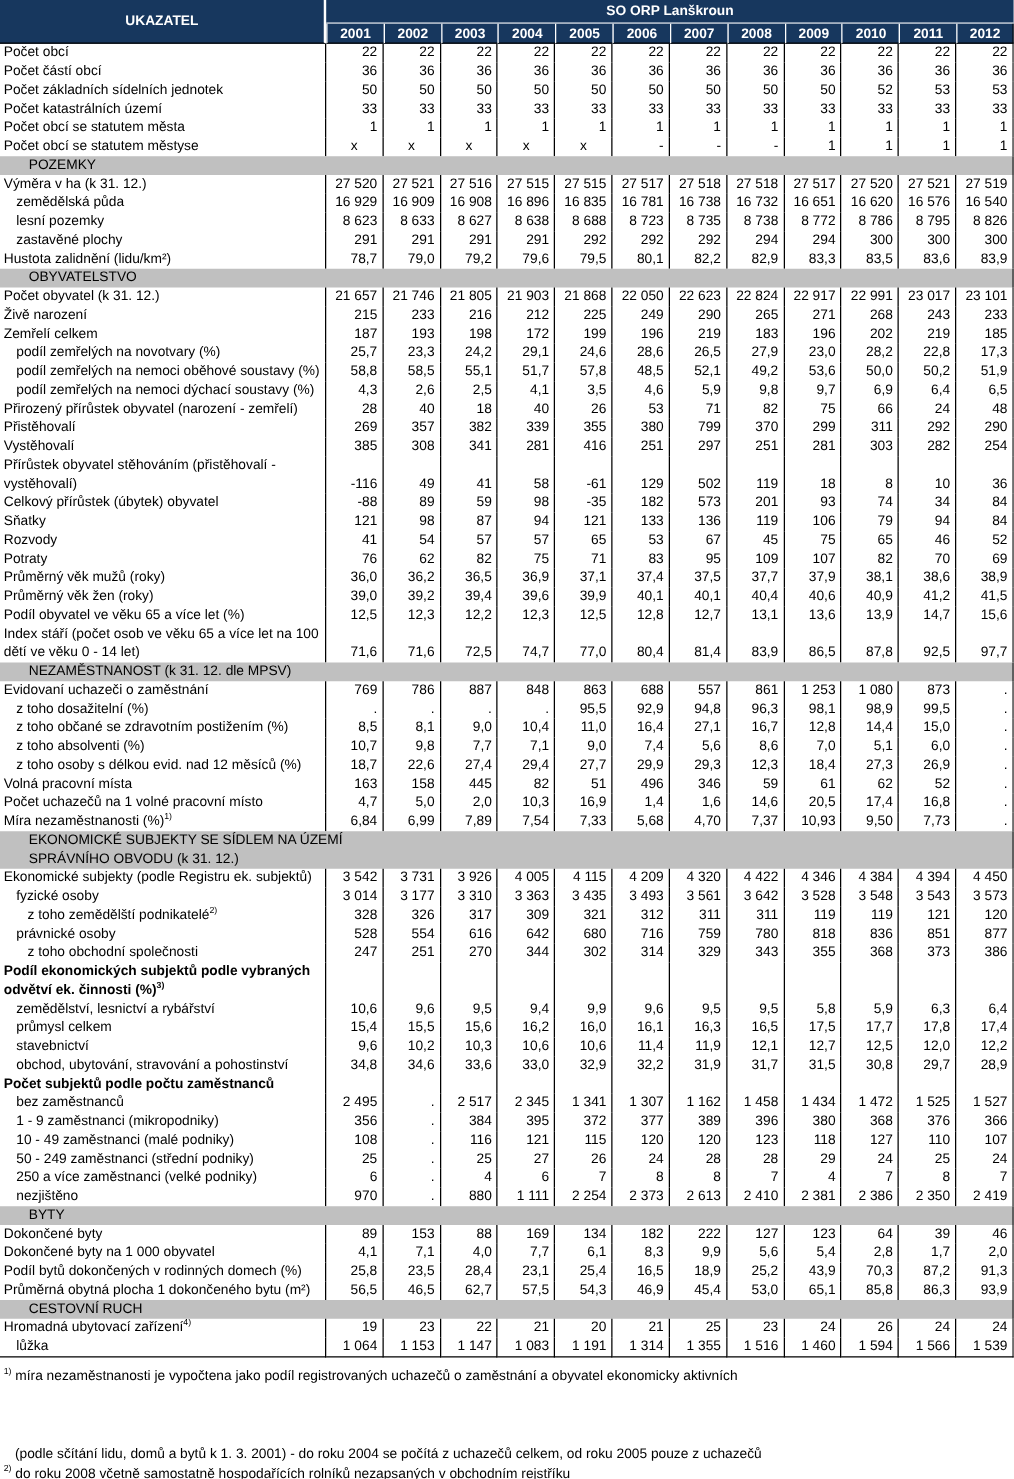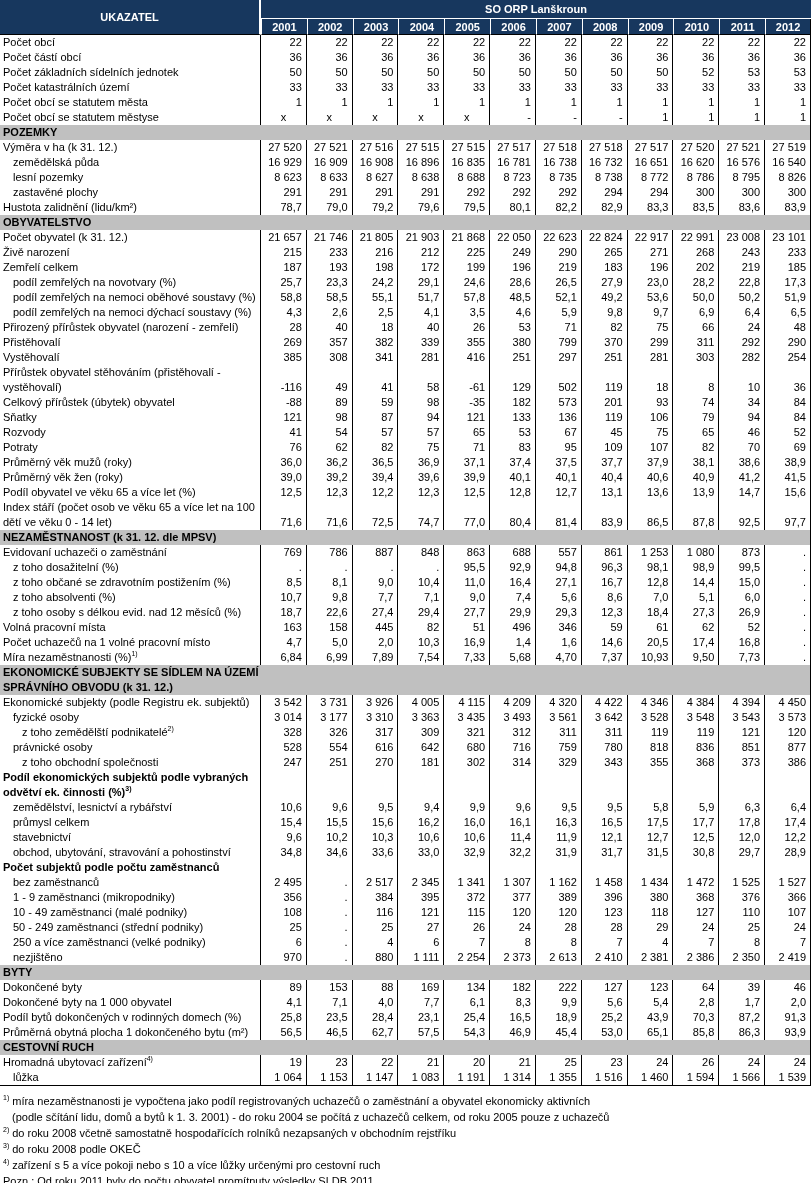--- a/index.html
+++ b/index.html
@@ -27,30 +27,31 @@
   td{padding:0;vertical-align:bottom;line-height:15px;}
   tr.r-data td,tr.r-group td{border-right:1px solid #000;}
   td.lbl{text-align:left;overflow:hidden;}
   td.lbl .lt{display:block;padding:0 2px 0 3px;}
   td.lbl .lt.i1{padding-left:13px;}
   td.lbl .lt.i2{padding-left:22px;}
   tr.r-group td.lbl{font-weight:bold;}
   td.val{text-align:right;padding-right:4px;white-space:nowrap;}
   td.val.ctr{text-align:center;padding-right:0;}
   tr.r-section td{
-    background:#C0C0C0;font-weight:bold;border-right:1px solid #000;
+    background:#C0C0C0;font-weight:normal;border-right:1px solid #000;
     vertical-align:middle;
+    padding-left:20px;
   }
   tr.r-section .sec-text{display:block;max-width:256px;padding:0 2px 0 3px;line-height:15px;}
   tr.last-row td{border-bottom:1px solid #000;}
   sup{font-size:7px;line-height:0;vertical-align:super;letter-spacing:0;}
   
   .footnotes{padding:7px 4px 0 3px;}
   .fn-line{line-height:16px;white-space:nowrap;overflow:hidden;}
-  .fn-line.indent{padding-left:9px;}
+  .fn-line.indent{padding-left:9px;margin-top:46px;}
   .fn-line sup{font-size:7px;margin-right:3px;}
 </style>
 </head>
 <body>
 
 <table class="stat">
   <colgroup>
     <col class="c-label">
     <col span="12">
   </colgroup>
@@ -279,21 +280,21 @@
         <td class="val">21 657</td>
         <td class="val">21 746</td>
         <td class="val">21 805</td>
         <td class="val">21 903</td>
         <td class="val">21 868</td>
         <td class="val">22 050</td>
         <td class="val">22 623</td>
         <td class="val">22 824</td>
         <td class="val">22 917</td>
         <td class="val">22 991</td>
-        <td class="val">23 008</td>
+        <td class="val">23 017</td>
         <td class="val">23 101</td>
       </tr>
       <tr class="r-data">
         <td class="lbl">
           <span class="lt i0">Živě narození</span>
         </td>
         <td class="val">215</td>
         <td class="val">233</td>
         <td class="val">216</td>
         <td class="val">212</td>
@@ -792,21 +793,21 @@
         <td class="val">851</td>
         <td class="val">877</td>
       </tr>
       <tr class="r-data">
         <td class="lbl">
           <span class="lt i2">z toho obchodní společnosti</span>
         </td>
         <td class="val">247</td>
         <td class="val">251</td>
         <td class="val">270</td>
-        <td class="val">181</td>
+        <td class="val">344</td>
         <td class="val">302</td>
         <td class="val">314</td>
         <td class="val">329</td>
         <td class="val">343</td>
         <td class="val">355</td>
         <td class="val">368</td>
         <td class="val">373</td>
         <td class="val">386</td>
       </tr>
       <tr class="r-group">

